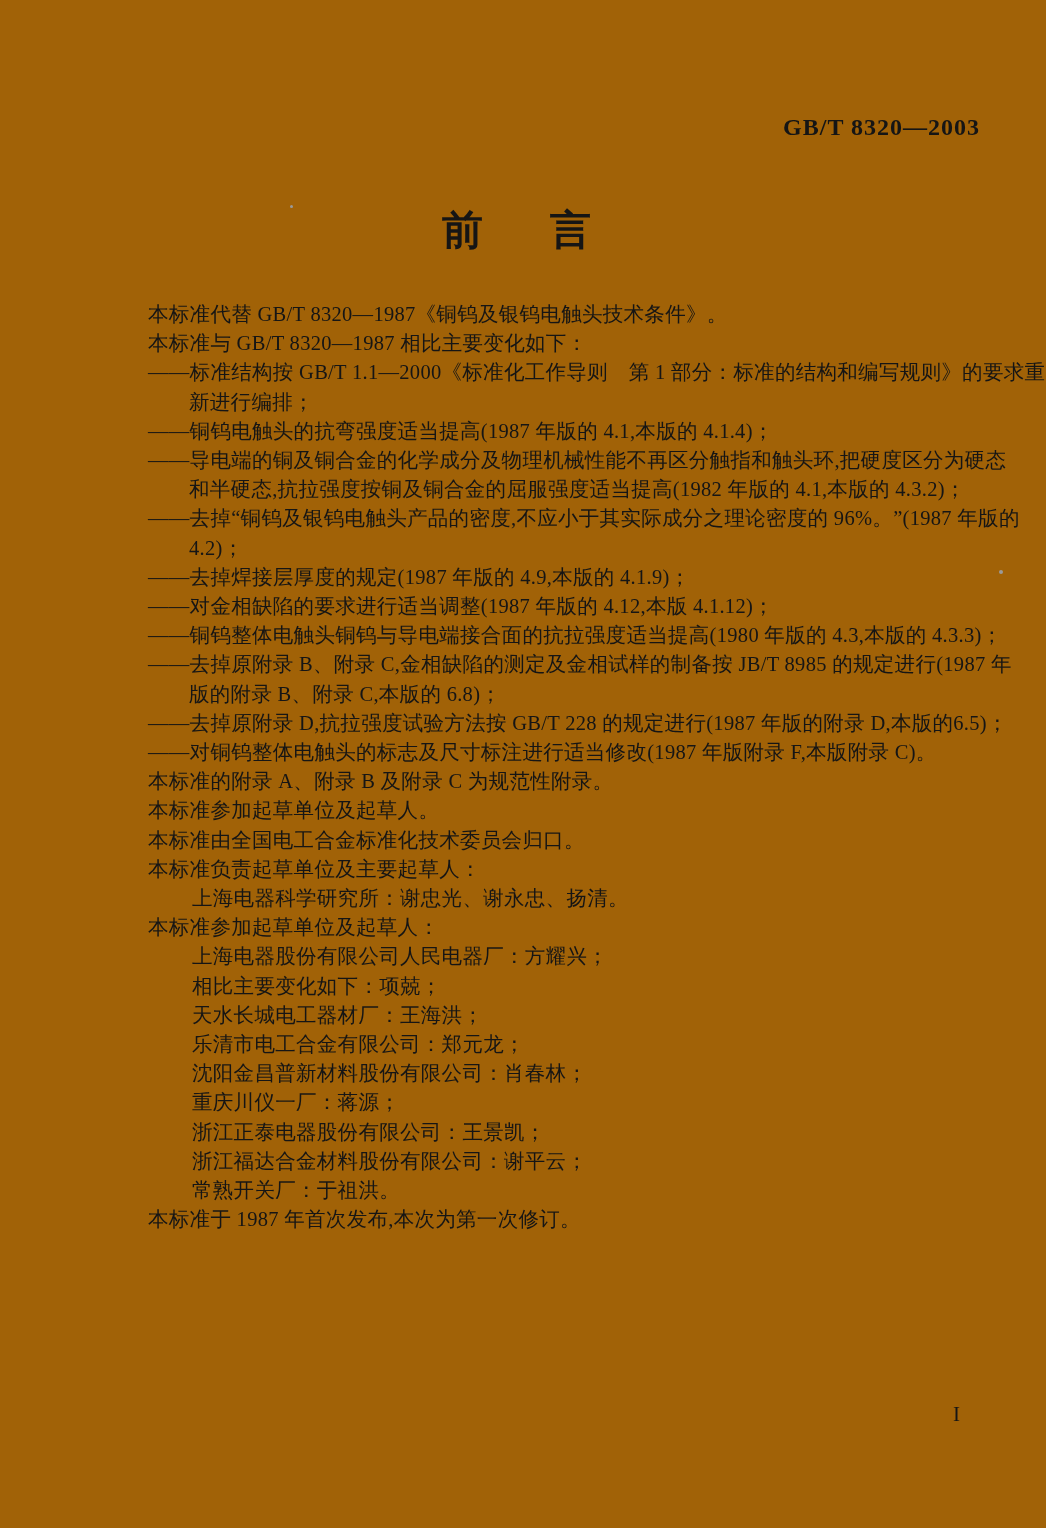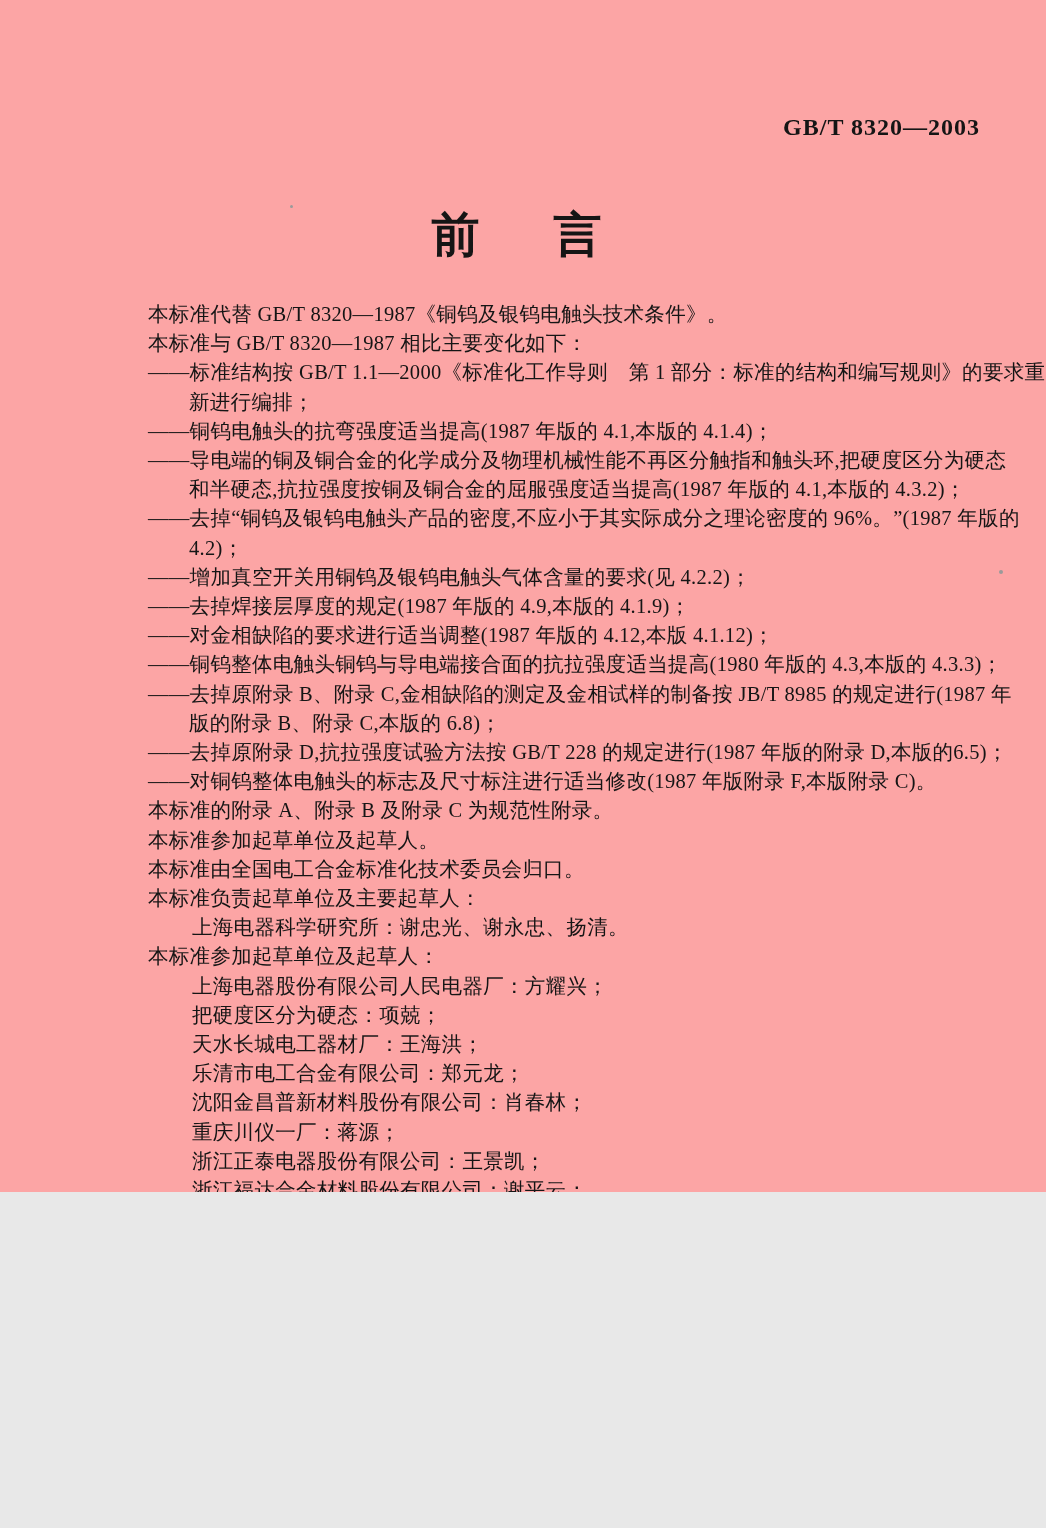--- a/index.html
+++ b/index.html
@@ -1,36 +1,36 @@
 <!DOCTYPE html>
 <html lang="zh"><head>
 <meta charset="utf-8">
 <style>
   html,body{margin:0;padding:0;background:#e8e8e8;}
   .page{
     position:relative;
-    width:1046px;height:1192px;
+    width:1046px;height:1528px;
     margin:0 auto;
-    background:#fca5a5;
+    background:#a16207;
     color:#151515;
     font-family:"Liberation Serif","DejaVu Serif",serif;
     overflow:hidden;
   }
   .std-code{
     position:absolute;
     top:114px;right:66px;
     font-size:24px;font-weight:700;
     letter-spacing:1px;
     font-family:"Liberation Serif","DejaVu Serif",serif;
   }
   .doc-title{
     position:absolute;
     top:203px;left:0;width:100%;
     text-align:center;
-    font-size:48px;font-weight:700;
+    font-size:41px;font-weight:700;
     letter-spacing:13px;
     font-family:Liberation Sans, sans-serif;
   }
   .body-block{
     position:absolute;
     top:300px;left:148px;width:836px;
   }
   .ln{
     font-size:20.5px;
     line-height:29.2px;
@@ -62,39 +62,38 @@
 
   <div class="doc-title">前　言</div>
 
   <div class="body-block">
     <div class="ln">本标准代替 GB/T 8320—1987《铜钨及银钨电触头技术条件》。</div>
     <div class="ln">本标准与 GB/T 8320—1987 相比主要变化如下：</div>
     <div class="ln">——标准结构按 GB/T 1.1—2000《标准化工作导则　第 1 部分：标准的结构和编写规则》的要求重</div>
     <div class="ln cont">新进行编排；</div>
     <div class="ln">——铜钨电触头的抗弯强度适当提高(1987 年版的 4.1,本版的 4.1.4)；</div>
     <div class="ln">——导电端的铜及铜合金的化学成分及物理机械性能不再区分触指和触头环,把硬度区分为硬态</div>
-    <div class="ln cont">和半硬态,抗拉强度按铜及铜合金的屈服强度适当提高(1987 年版的 4.1,本版的 4.3.2)；</div>
+    <div class="ln cont">和半硬态,抗拉强度按铜及铜合金的屈服强度适当提高(1982 年版的 4.1,本版的 4.3.2)；</div>
     <div class="ln">——去掉“铜钨及银钨电触头产品的密度,不应小于其实际成分之理论密度的 96%。”(1987 年版的</div>
     <div class="ln cont">4.2)；</div>
-    <div class="ln">——增加真空开关用铜钨及银钨电触头气体含量的要求(见 4.2.2)；</div>
     <div class="ln">——去掉焊接层厚度的规定(1987 年版的 4.9,本版的 4.1.9)；</div>
     <div class="ln">——对金相缺陷的要求进行适当调整(1987 年版的 4.12,本版 4.1.12)；</div>
     <div class="ln">——铜钨整体电触头铜钨与导电端接合面的抗拉强度适当提高(1980 年版的 4.3,本版的 4.3.3)；</div>
     <div class="ln">——去掉原附录 B、附录 C,金相缺陷的测定及金相试样的制备按 JB/T 8985 的规定进行(1987 年</div>
     <div class="ln cont">版的附录 B、附录 C,本版的 6.8)；</div>
     <div class="ln">——去掉原附录 D,抗拉强度试验方法按 GB/T 228 的规定进行(1987 年版的附录 D,本版的6.5)；</div>
     <div class="ln">——对铜钨整体电触头的标志及尺寸标注进行适当修改(1987 年版附录 F,本版附录 C)。</div>
     <div class="ln">本标准的附录 A、附录 B 及附录 C 为规范性附录。</div>
     <div class="ln">本标准参加起草单位及起草人。</div>
     <div class="ln">本标准由全国电工合金标准化技术委员会归口。</div>
     <div class="ln">本标准负责起草单位及主要起草人：</div>
     <div class="ln sub">上海电器科学研究所：谢忠光、谢永忠、扬清。</div>
     <div class="ln">本标准参加起草单位及起草人：</div>
     <div class="ln sub">上海电器股份有限公司人民电器厂：方耀兴；</div>
-    <div class="ln sub">把硬度区分为硬态：项兢；</div>
+    <div class="ln sub">相比主要变化如下：项兢；</div>
     <div class="ln sub">天水长城电工器材厂：王海洪；</div>
     <div class="ln sub">乐清市电工合金有限公司：郑元龙；</div>
     <div class="ln sub">沈阳金昌普新材料股份有限公司：肖春林；</div>
     <div class="ln sub">重庆川仪一厂：蒋源；</div>
     <div class="ln sub">浙江正泰电器股份有限公司：王景凯；</div>
     <div class="ln sub">浙江福达合金材料股份有限公司：谢平云；</div>
     <div class="ln sub">常熟开关厂：于祖洪。</div>
     <div class="ln">本标准于 1987 年首次发布,本次为第一次修订。</div>
   </div>
 

